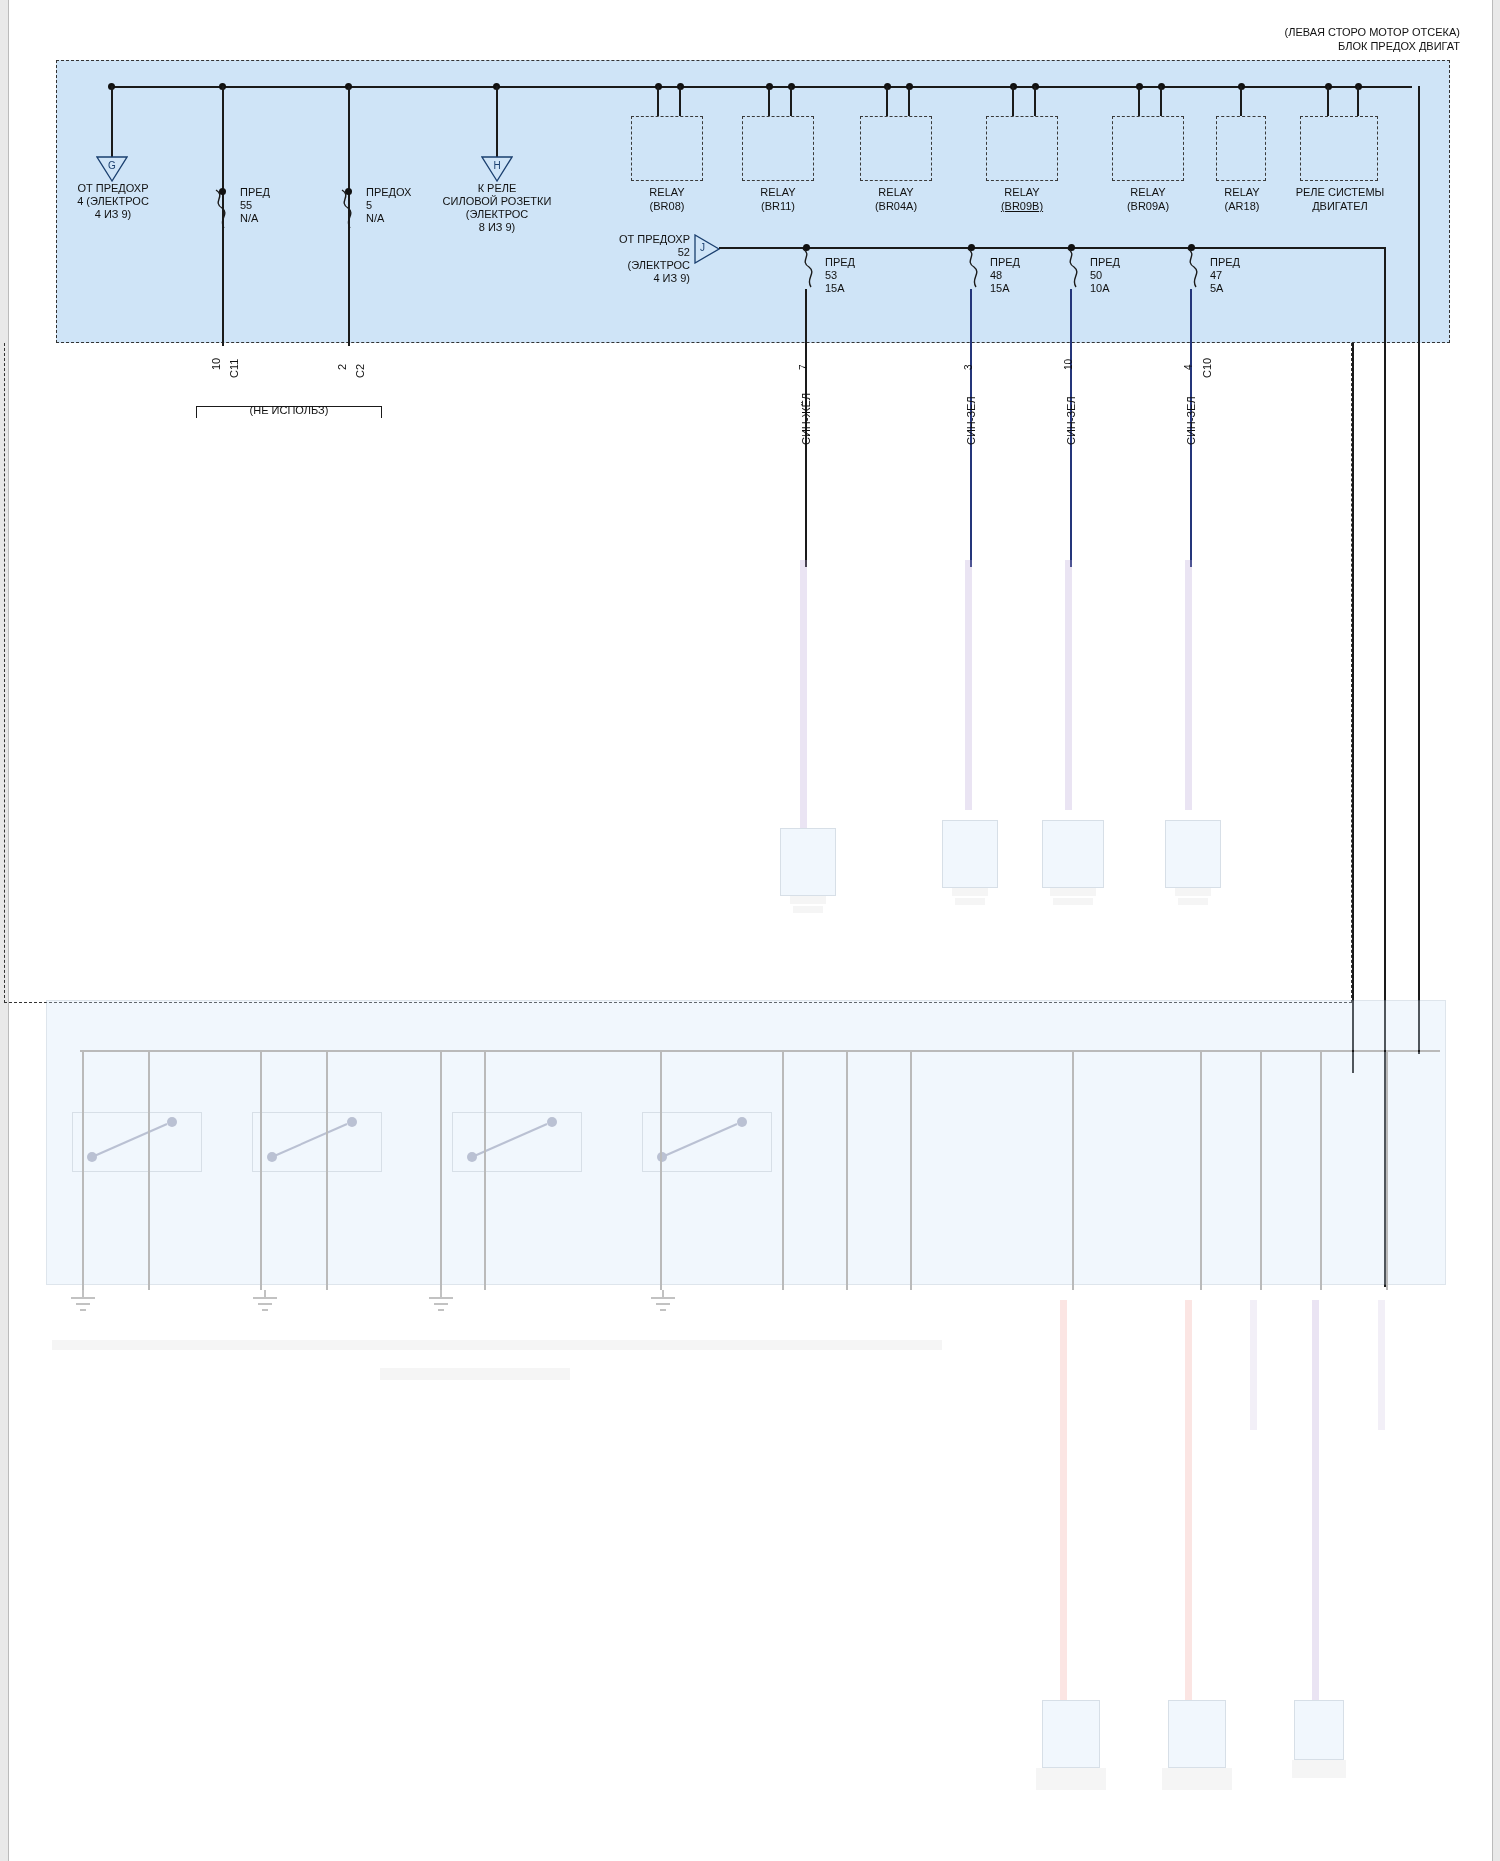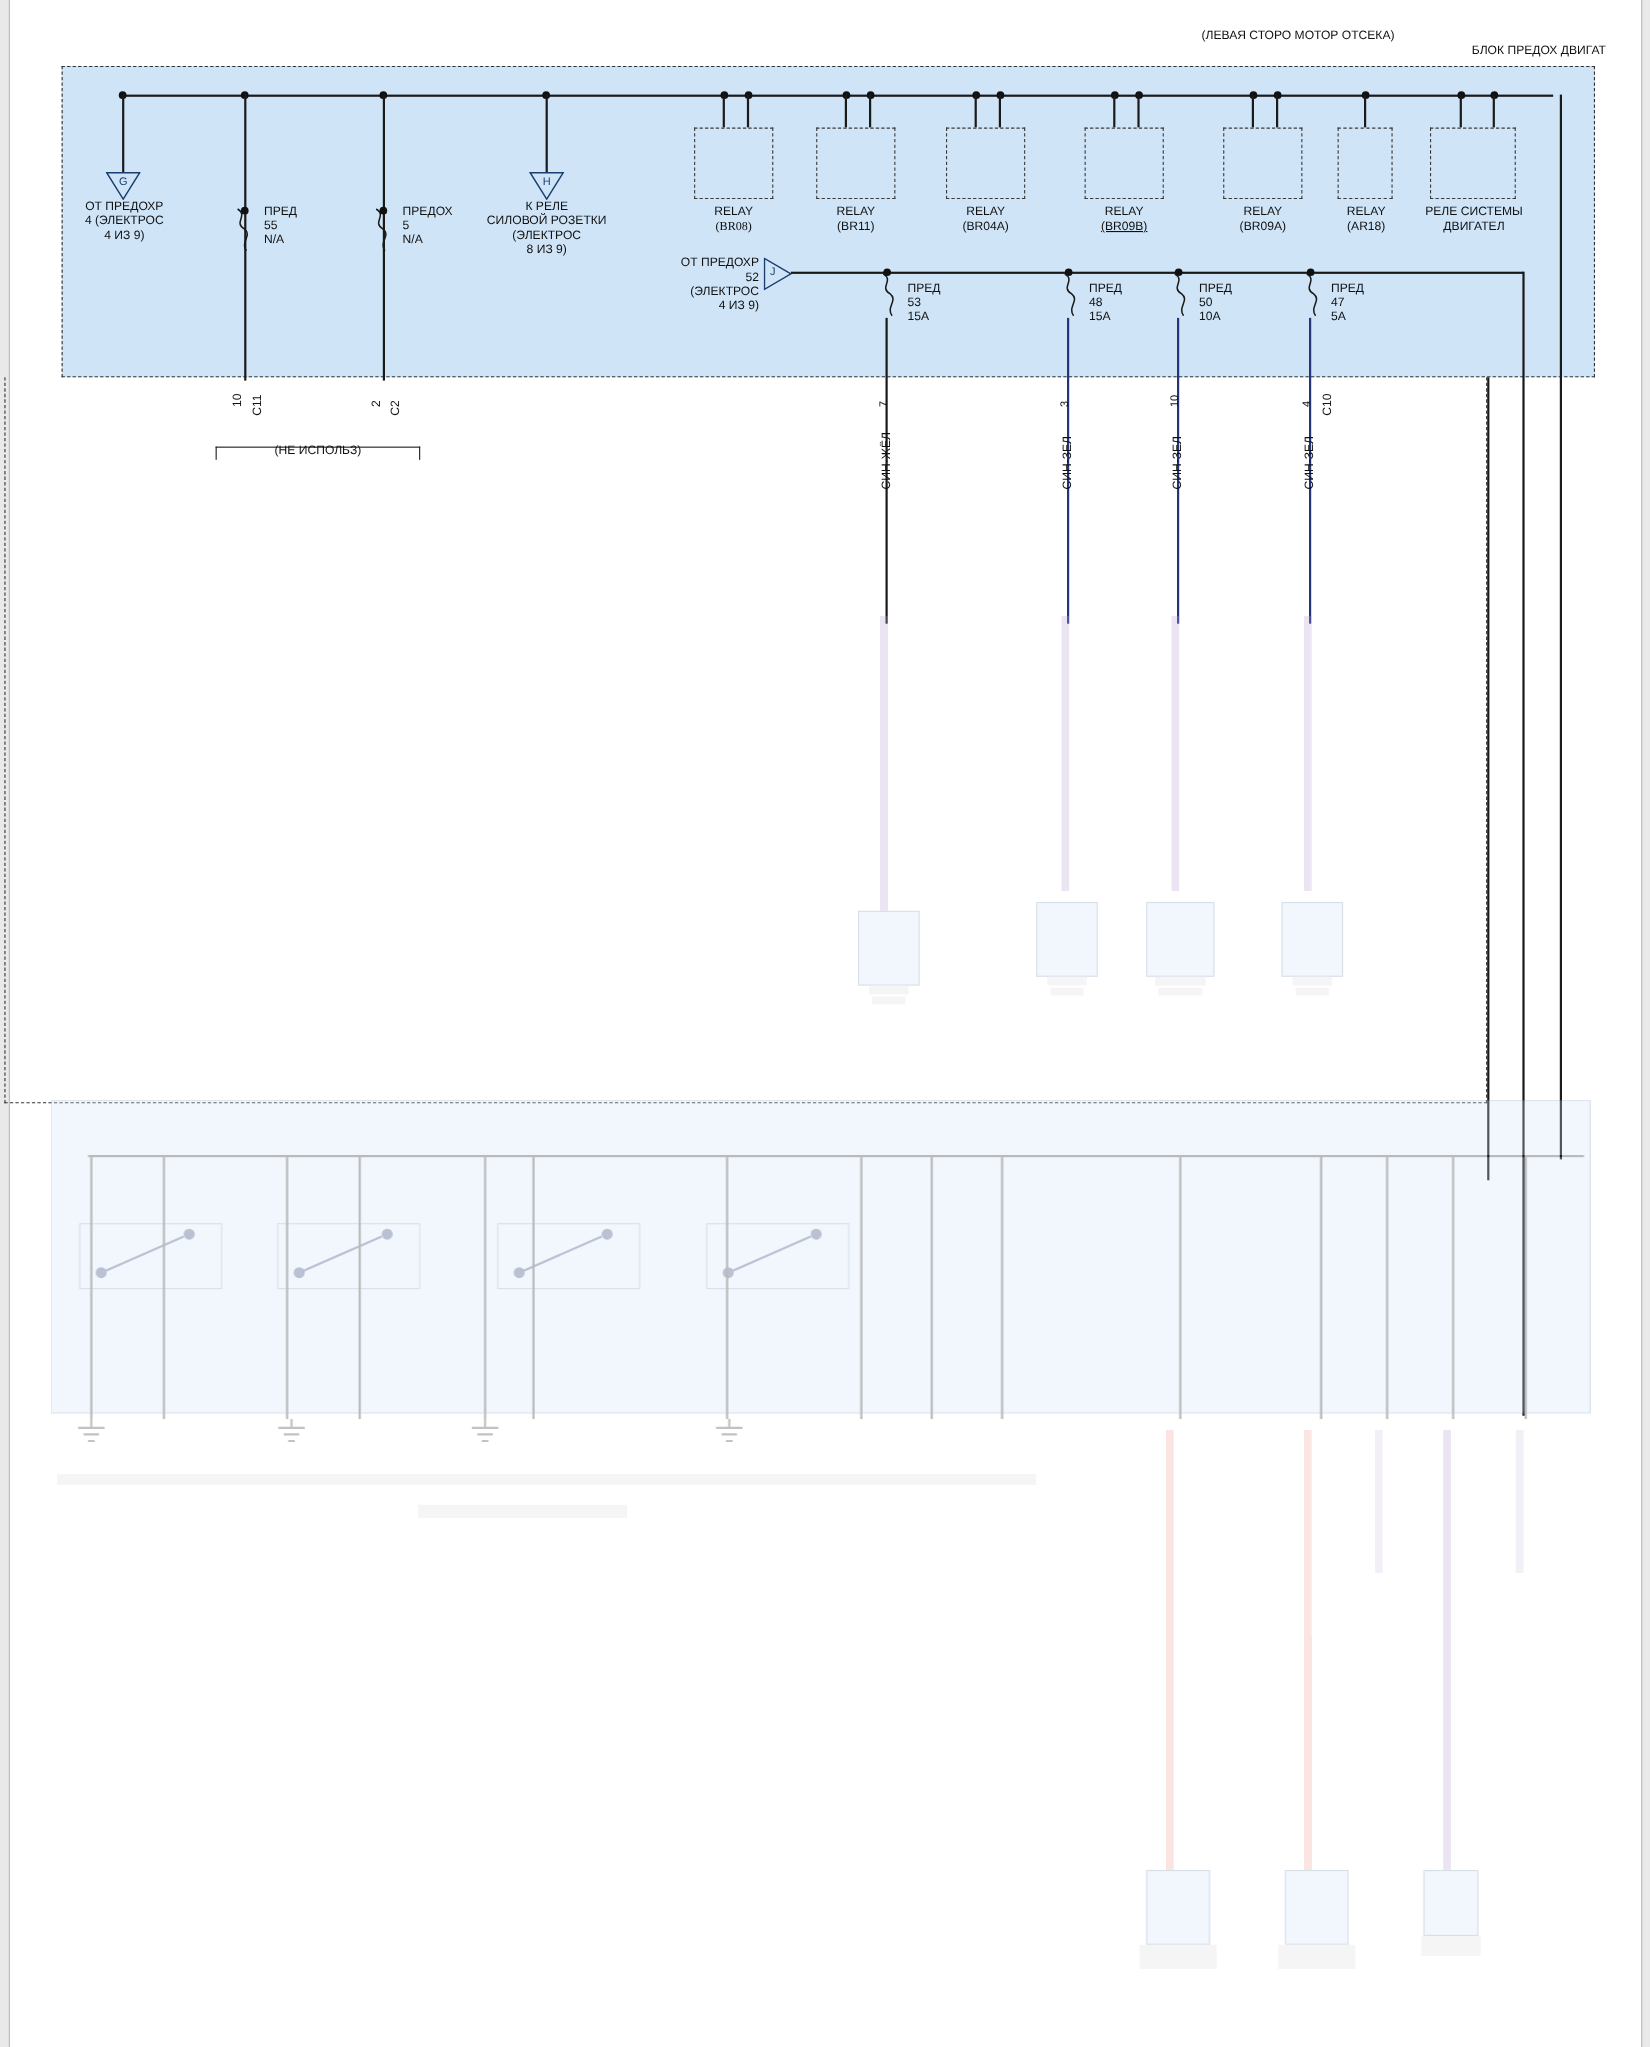--- a/index.html
+++ b/index.html
@@ -99,21 +99,21 @@
   }
 </style>
 </head>
 <body>
 
 <div id="page">
 
   <div class="page-frame-left"></div>
   <div class="page-frame-right"></div>
 
-  <div class="txt r" style="left:900px; top:26px; width:560px;text-align:center;">(ЛЕВАЯ СТОРО МОТОР ОТСЕКА)</div>
+  <div class="txt r" style="left:900px; top:26px; width:560px;">(ЛЕВАЯ СТОРО МОТОР ОТСЕКА)</div>
   <div class="txt r" style="left:900px; top:40px; width:560px; font-weight:normal;">БЛОК ПРЕДОХ ДВИГАТ</div>
 
   <div class="blk" style="left:56px; top:60px; width:1394px; height:283px;"></div>
 
   <div class="hline" style="left:112px; top:86px; width:1300px;"></div>
 
   <div class="dot" style="left:108px; top:83px;"></div>
   <div class="dot" style="left:219px; top:83px;"></div>
   <div class="dot" style="left:345px; top:83px;"></div>
   <div class="dot" style="left:493px; top:83px;"></div>
@@ -165,21 +165,21 @@
   <div class="txt c" style="left:481px; top:160px; width:32px; font-size:10px; color:#1a3f6f;">H</div>
   <div class="txt c" style="left:412px; top:182px; width:170px;">К РЕЛЕ</div>
   <div class="txt c" style="left:412px; top:195px; width:170px;">СИЛОВОЙ РОЗЕТКИ</div>
   <div class="txt c" style="left:412px; top:208px; width:170px;">(ЭЛЕКТРОС</div>
   <div class="txt c" style="left:412px; top:221px; width:170px;">8 ИЗ 9)</div>
 
   <div class="vline" style="left:657px; top:86px; height:30px;"></div>
   <div class="vline" style="left:679px; top:86px; height:30px;"></div>
   <div class="relaybox" style="left:631px; top:116px; width:72px; height:65px;"></div>
   <div class="txt c" style="left:611px; top:186px; width:112px;">RELAY</div>
-  <div class="txt c" style="left:611px; top:200px; width:112px;font-family:Liberation Serif, serif;">(BR08)</div>
+  <div class="txt c" style="left:611px; top:200px; width:112px;">(BR08)</div>
 
   <div class="vline" style="left:768px; top:86px; height:30px;"></div>
   <div class="vline" style="left:790px; top:86px; height:30px;"></div>
   <div class="relaybox" style="left:742px; top:116px; width:72px; height:65px;"></div>
   <div class="txt c" style="left:722px; top:186px; width:112px;">RELAY</div>
   <div class="txt c" style="left:722px; top:200px; width:112px;">(BR11)</div>
 
   <div class="vline" style="left:886px; top:86px; height:30px;"></div>
   <div class="vline" style="left:908px; top:86px; height:30px;"></div>
   <div class="relaybox" style="left:860px; top:116px; width:72px; height:65px;"></div>

